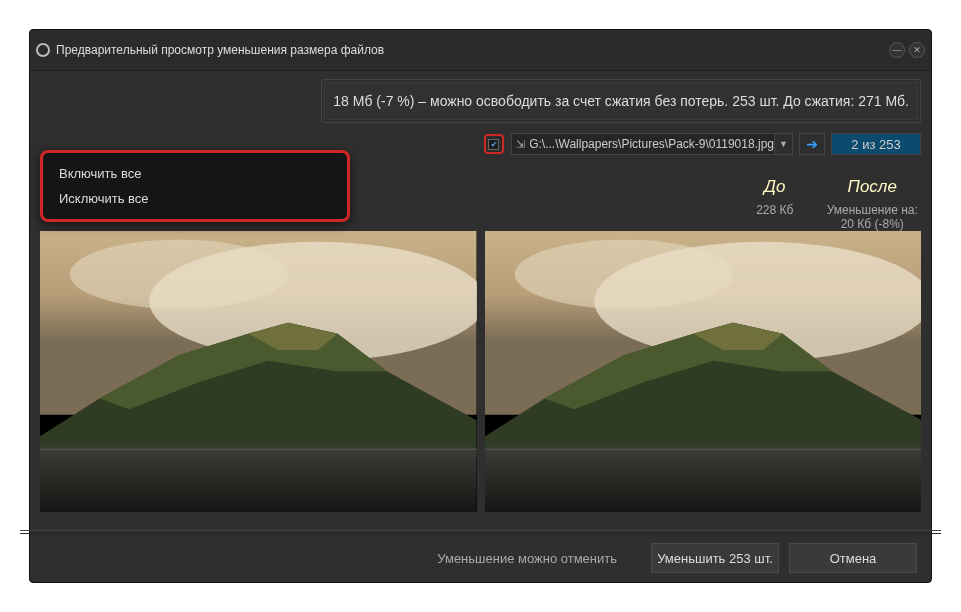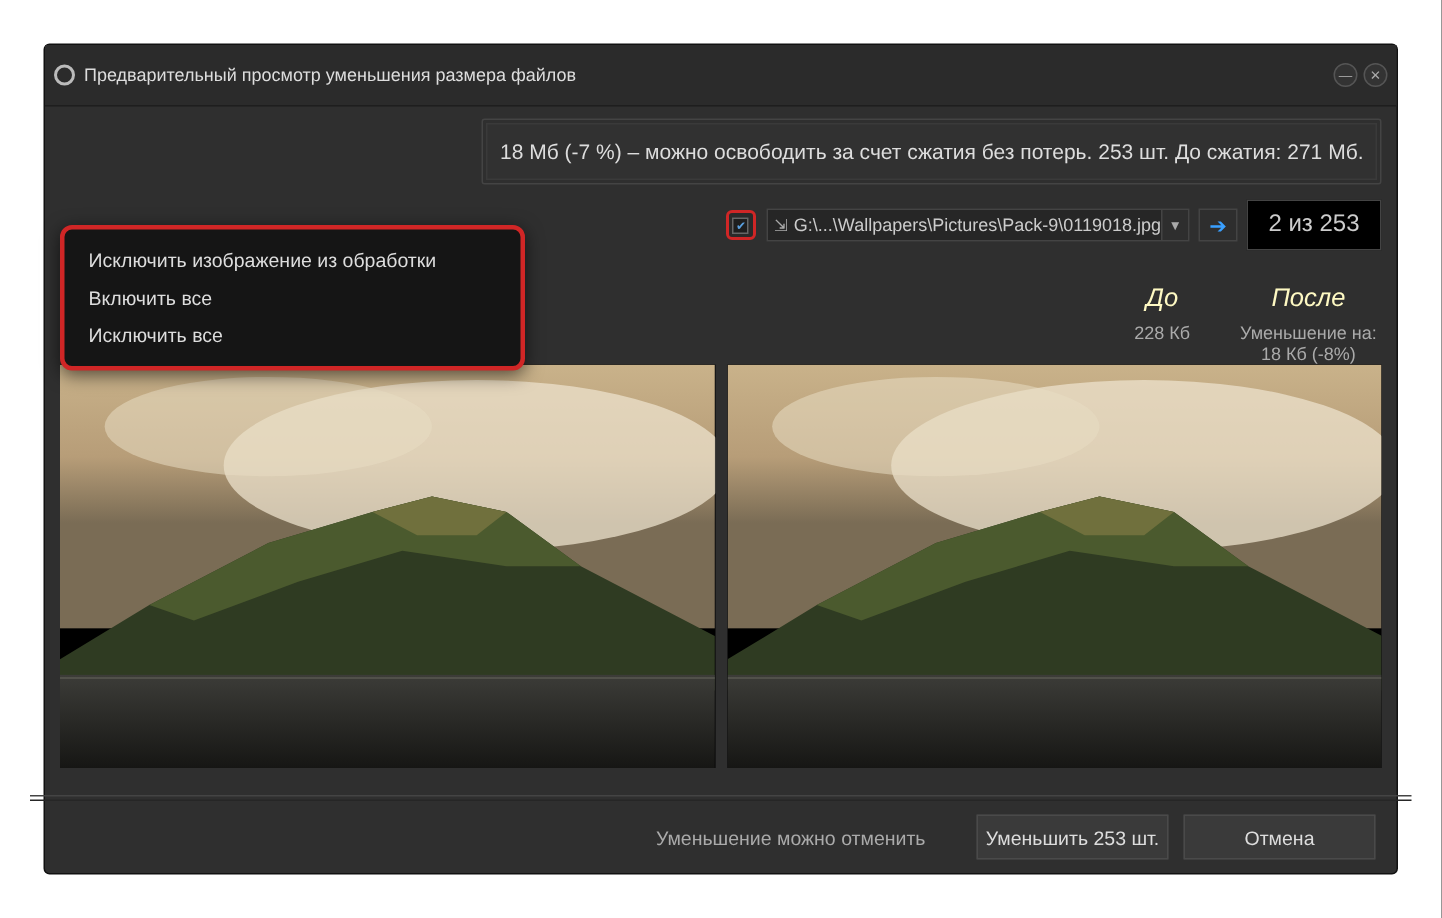--- a/index.html
+++ b/index.html
@@ -101,25 +101,25 @@
   }
   .nav-arrow {
     width: 26px; height: 22px;
     border: 1px solid #444;
     background:#2e2e2e;
     display:flex; align-items:center; justify-content:center;
     color:#3aa0ff;
     font-size:14px;
   }
   .counter {
-    width: 90px; height: 34px;
-    border: 1px solid #444;
-    background:#000000;
-    display:flex; align-items:center; justify-content:center;
-    font-size:16px; color:#ccc;
+    width: 90px; height: 22px;
+    border: 1px solid #444;
+    background:#0c4a6e;
+    display:flex; align-items:center; justify-content:center;
+    font-size:13px; color:#ccc;
   }
   .stats-row {
     display: flex;
     margin-top: 22px;
     height: 48px;
     position: relative;
   }
   .stats-col { flex:1; text-align:center; }
   .stats-col .hdr { font-size: 17px; color: #fef9c3; font-weight:300;font-style:italic;}
   .stats-col .sub { font-size: 12px; color: #aaa; margin-top:6px;}
@@ -211,21 +211,21 @@
       <div class="counter">2 из 253</div>
     </div>
 
     <div class="stats-row">
       <div class="stats-col">
         <div class="hdr">До</div>
         <div class="sub">228 Кб</div>
       </div>
       <div class="stats-col">
         <div class="hdr">После</div>
-        <div class="sub">Уменьшение на: 18 Кб (-8%)</div>
+        <div class="sub">Уменьшение на: 20 Кб (-8%)</div>
       </div>
     </div>
 
     <div class="images-row">
       <div class="imgbox">
         <svg viewBox="0 0 440 260" preserveAspectRatio="none">
           <defs>
             <linearGradient id="sky1" x1="0" y1="0" x2="0" y2="1">
               <stop offset="0" stop-color="#c9b28a"></stop>
               <stop offset="0.35" stop-color="#b79d78"></stop>
@@ -277,16 +277,15 @@
 
   <div class="footer">
     <div class="hint">Уменьшение можно отменить</div>
     <div class="btn">Уменьшить 253 шт.</div>
     <div class="btn">Отмена</div>
   </div>
 
 </div>
 
 <div class="context-menu">
-  <div class="mi">Исключить изображение из обработки</div>
   <div class="mi">Включить все</div>
   <div class="mi">Исключить все</div>
 </div>
 
 </body></html>

